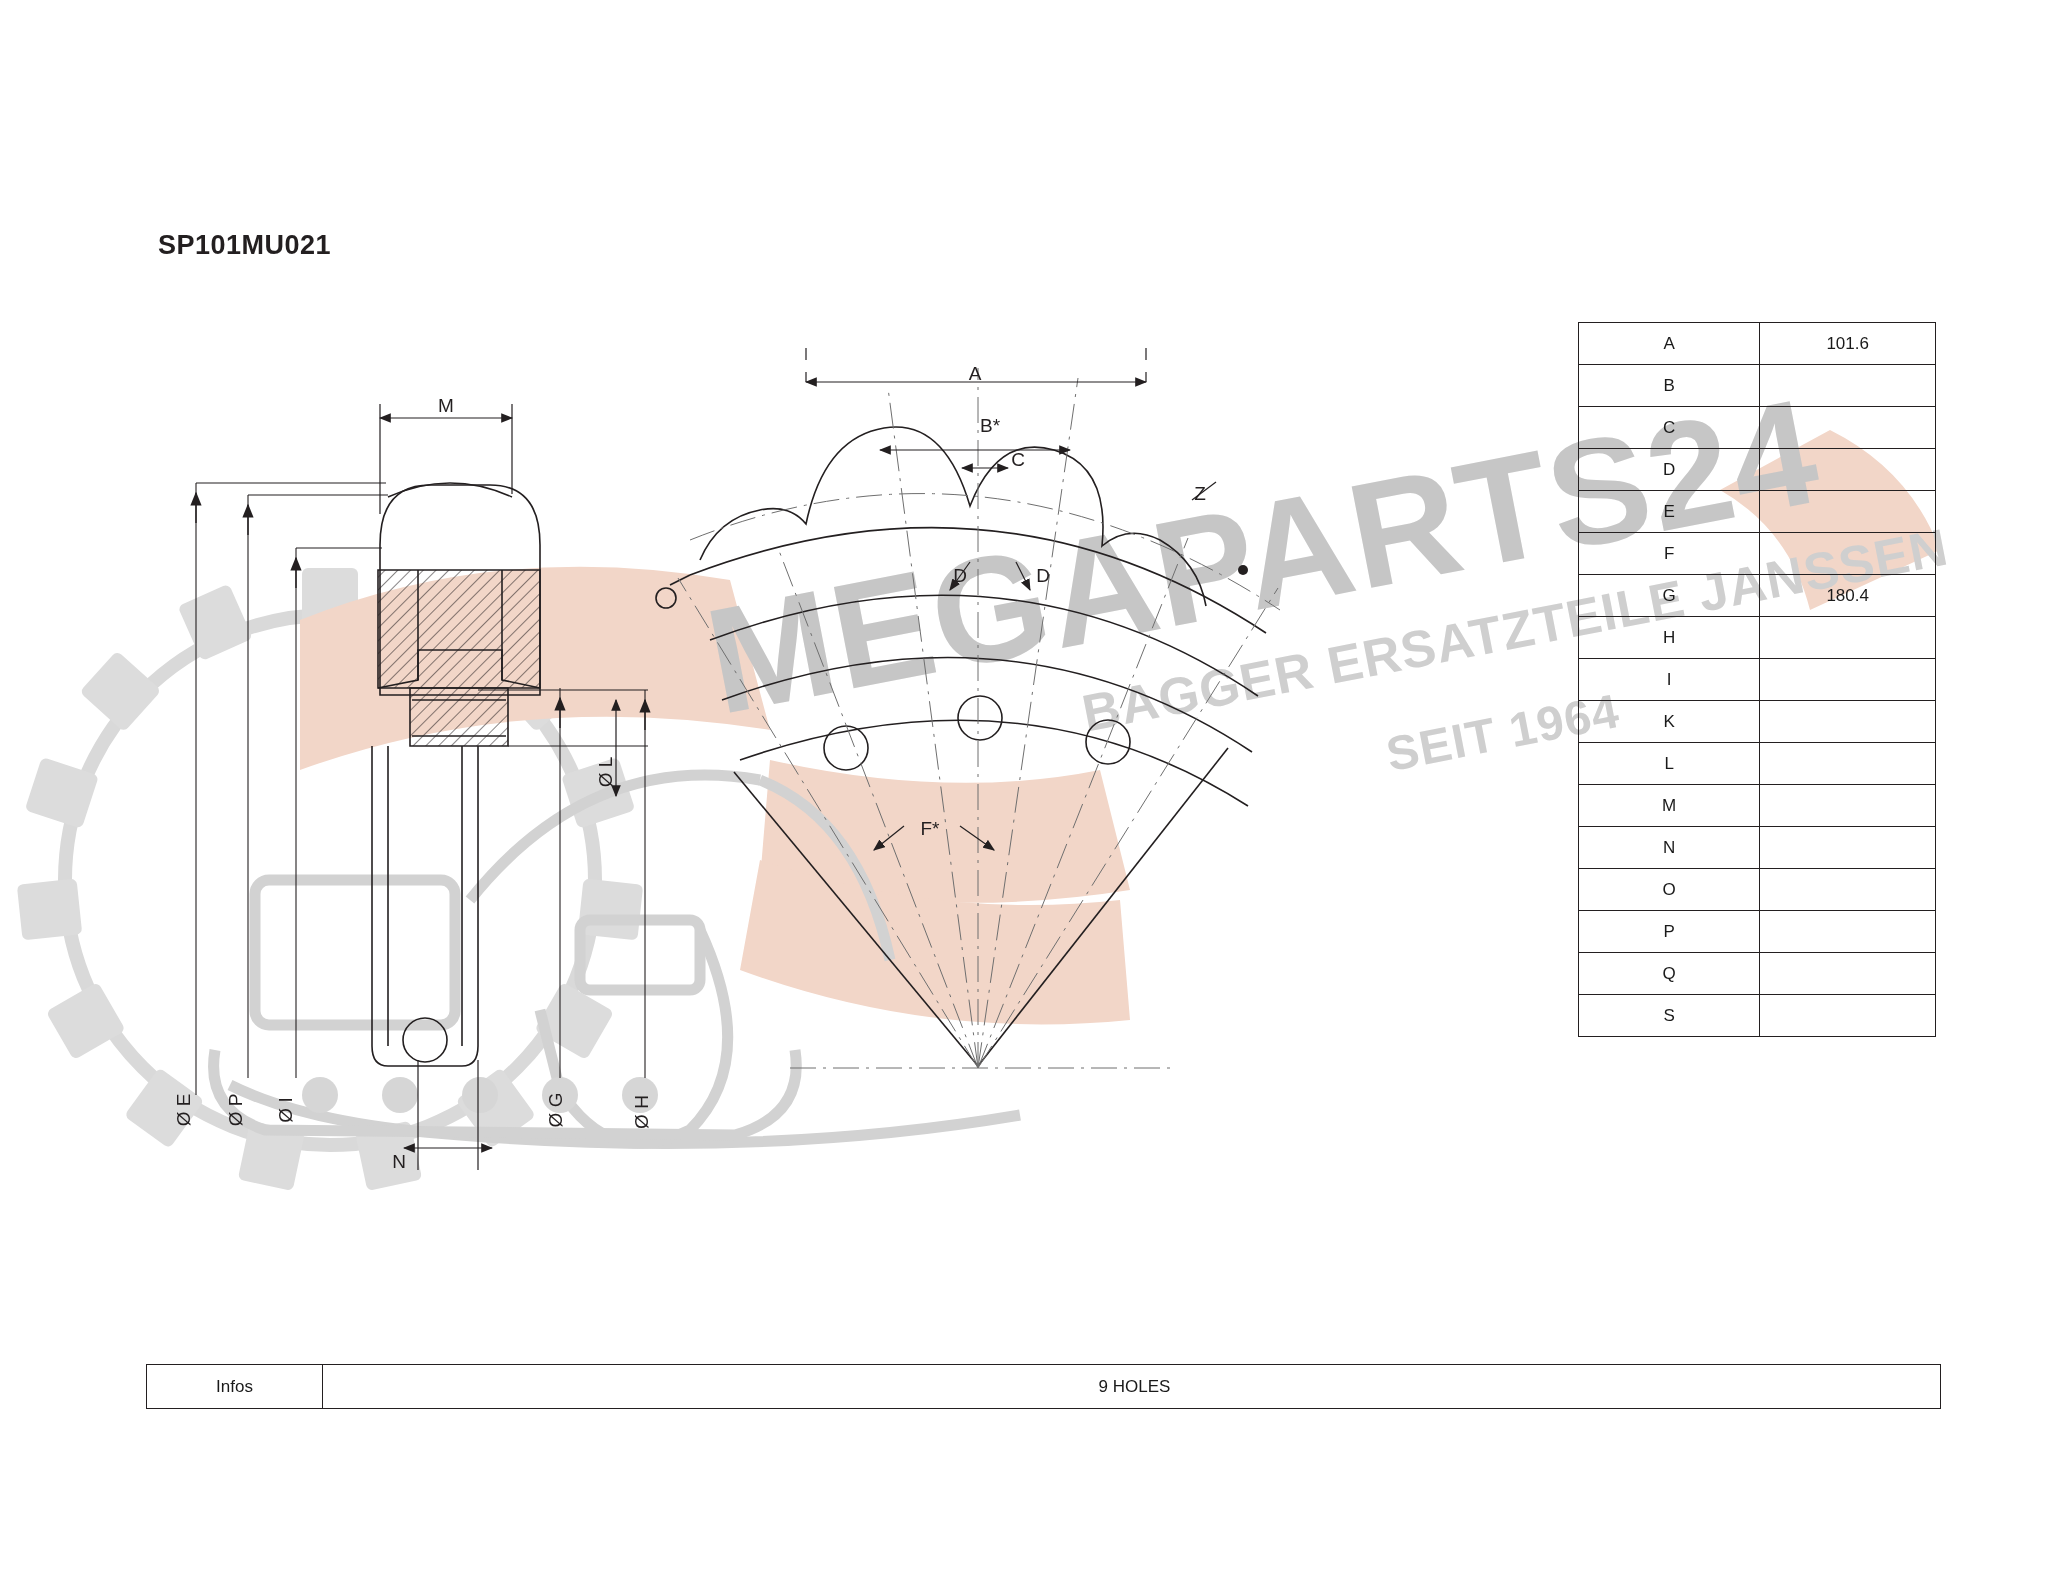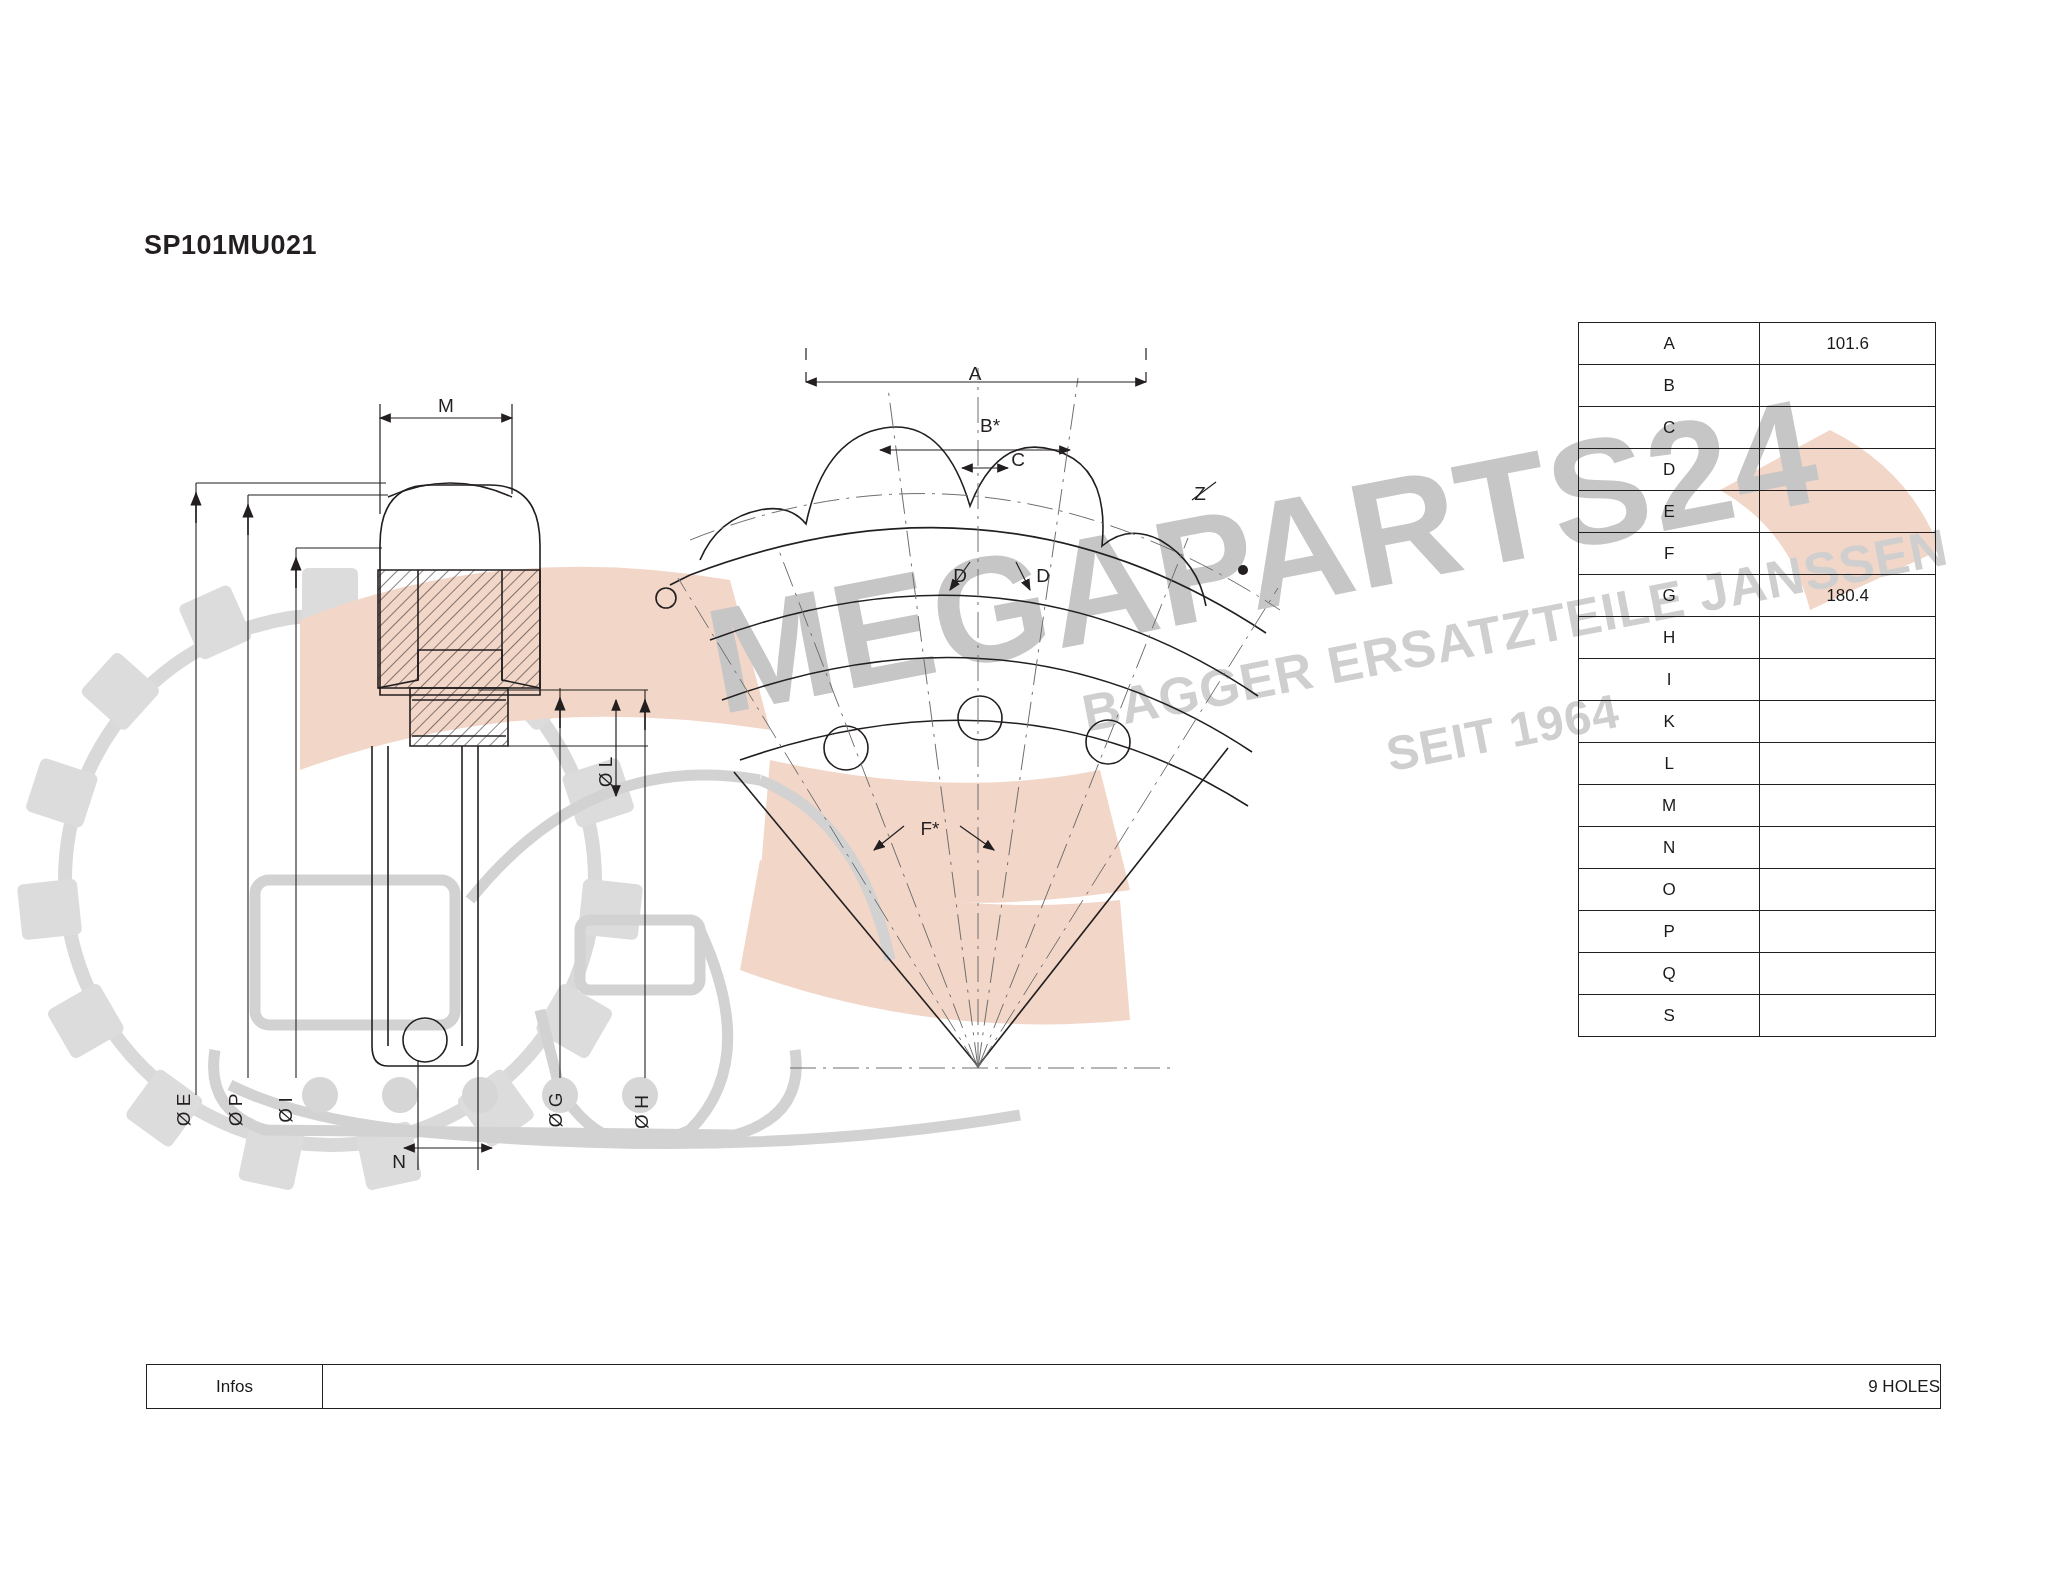--- a/index.html
+++ b/index.html
@@ -55,21 +55,21 @@
     left: 1385px;
     top: 705px;
     font-size: 48px;
     transform: rotate(-11deg);
     color: #cfcfcf;
   }
 
   
   .title {
     position: absolute;
-    left: 144px;
+    left: 158px;
     top: 230px;
     font-size: 27px;
     font-weight: bold;
     color: #231f20;
     letter-spacing: 0.5px;
   }
 
   
   .dim-table {
     position: absolute;
@@ -103,21 +103,21 @@
     border: 1px solid #231f20;
     height: 43px;
     padding: 0;
   }
   .infos-table td.label {
     width: 175px;
     text-align: center;
     margin-top: 28px;
   }
   .infos-table td.value {
-    text-align: right;
+    text-align: center;
     padding-left: 6px;
   }
 
   
   .drawing {
     position: absolute;
     left: 0;
     top: 0;
   }
 </style>

